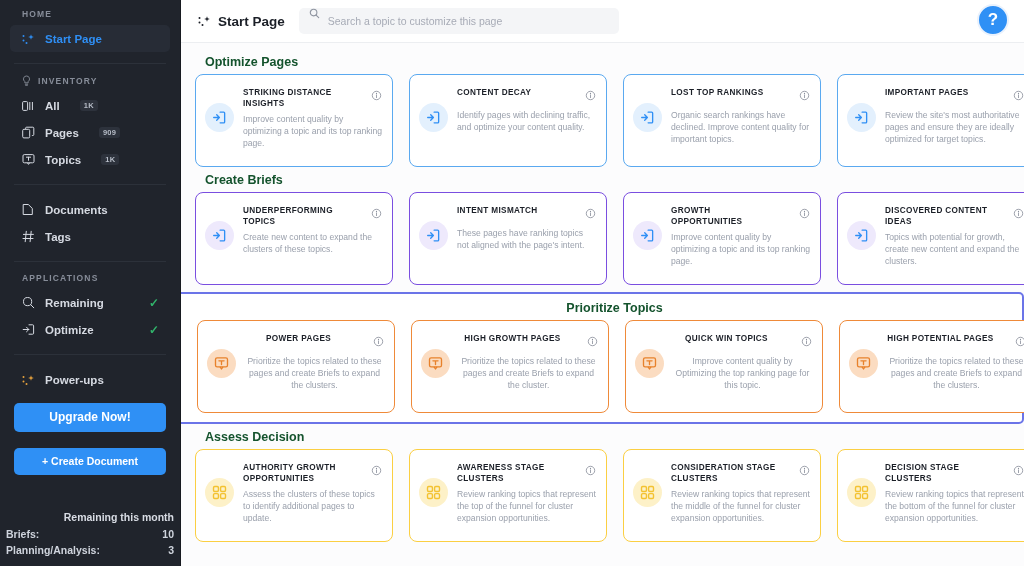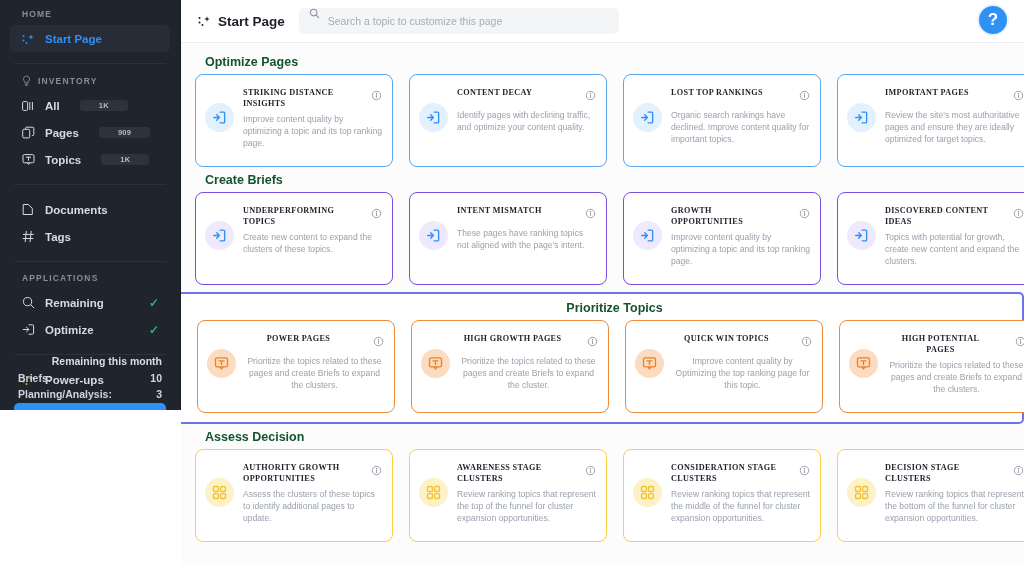--- a/index.html
+++ b/index.html
@@ -6,21 +6,21 @@
   html, body {
     width: 1024px; height: 566px;
     font-family: "Liberation Sans", sans-serif;
     overflow: hidden;
     background: #ffffff;
   }
   .app { display: flex; width: 1024px; height: 566px; position: relative; }
 
   
   .sidebar {
-    width: 181px; min-width: 181px; height: 410px;
+    width: 181px; min-width: 181px; height: 566px;
     background: #20242c;
     color: #c9ced8;
     position: relative;
     overflow: hidden;
     border-right: 1px solid #171a20;
   }
   .sb-section-label {
     font-size: 8.5px; letter-spacing: 1.15px; font-weight: 700;
     color: #878d99; text-transform: uppercase;
     padding: 0 0 0 22px; display: flex; align-items: center; gap: 7px;
@@ -35,39 +35,39 @@
   .sb-item.active { background: #272c36; color: #2f8ff5; }
   .sb-item .sb-ico {
     width: 14px; height: 14px; display: inline-flex;
     align-items: center; justify-content: center; flex: 0 0 14px;
   }
   .sb-item .sb-ico svg { display: block; }
   .sb-label { flex: 0 0 auto; }
   .sb-badge {
     margin-left: 10px; background: #2d323c; color: #b6bcc7;
     font-size: 7.5px; font-weight: 700; border-radius: 3px;
-    padding: 2px 19px; line-height: 1; letter-spacing: .3px;
+    padding: 2px 4px; line-height: 1; letter-spacing: .3px;
   }
   .sb-check { margin-left: auto; color: #31b46b; font-size: 12px; font-weight: 700; }
   .sb-divider { height: 1px; background: #2c313a; margin: 11px 14px; }
   .sb-group { margin-top: 6px; }
   .sb-sub { margin-top: 5px; }
 
   .sb-btn {
     display: block; margin: 0 14px; height: 29px; line-height: 29px;
     border-radius: 5px; background: #2f90f5; color: #fff;
     font-size: 12px; font-weight: 700; text-align: center;
     cursor: pointer; border: none; width: calc(100% - 28px);
     font-family: "Liberation Sans", sans-serif;
   }
   .sb-btn.small { font-size: 10.5px; height: 27px; line-height: 27px; }
 
   .sb-footer {
     position: absolute; left: 0; right: 0; bottom: 8px;
-    padding: 0 18px; font-size: 10.5px; color: #cfd4dd; font-weight: 700;
+    padding: 0 6px; font-size: 10.5px; color: #cfd4dd; font-weight: 700;
   }
   .sb-footer .remaining { text-align: right; color: #d8dce4; margin-bottom: 3px; }
   .sb-footer .row { display: flex; justify-content: space-between; line-height: 16px; }
 
   
   .main { flex: 1; height: 566px; background: #fcfcfd; position: relative; overflow: hidden; }
   .topbar {
     height: 43px; background: #fff; border-bottom: 1px solid #eceef1;
     display: flex; align-items: center; padding: 0 16px; gap: 14px;
   }
@@ -106,21 +106,21 @@
     background: #fff; border-radius: 8px;
     display: flex; align-items: flex-start; padding: 11px 10px 10px 9px;
     gap: 9px; cursor: pointer; position: relative;
   }
   .card-ico {
     width: 29px; height: 29px; border-radius: 50%;
     display: flex; align-items: center; justify-content: center;
     flex: 0 0 29px; margin-top: 17px;
   }
   .card-body { flex: 1; min-width: 0; padding-top: 1px; }
-  .card-head { display: flex; align-items: flex-start; gap: 21px; font-family: Liberation Serif, serif; }
+  .card-head { display: flex; align-items: flex-start; gap: 21px; }
   .card-title {
     font-size: 8.2px; font-weight: 700; color: #1b1f27;
     letter-spacing: .35px; text-transform: uppercase;
     line-height: 11px; flex: 1;
   }
   .info-ico { flex: 0 0 11px; margin-top: 0px; }
   .card-desc {
     font-size: 8.6px; color: #9aa0ac; line-height: 12px; margin-top: 4px;
   }
 
@@ -270,20 +270,21 @@
           <path d="M10 2.2 L10.7 4.3 L12.8 5 L10.7 5.7 L10 7.8 L9.3 5.7 L7.2 5 L9.3 4.3 Z" fill="#e8a33d"></path>
         </svg>
       </span>
       <span class="sb-label">Power-ups</span>
     </div>
 
     <div style="height:10px;"></div>
     <button class="sb-btn">Upgrade Now!</button>
 
     <div style="height:16px;"></div>
+    <button class="sb-btn small">+ Create Document</button>
 
     <div class="sb-footer">
       <div class="remaining">Remaining this month</div>
       <div class="row">
         <span>Briefs:</span>
         <span>10</span>
       </div>
       <div class="row">
         <span>Planning/Analysis:</span>
         <span>3</span>

